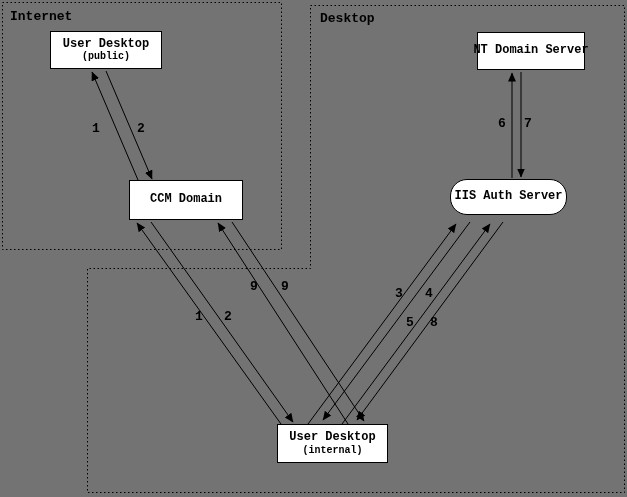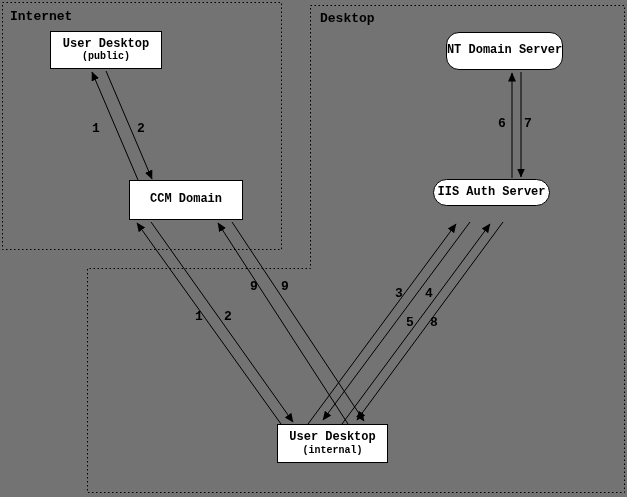--- a/index.html
+++ b/index.html
@@ -63,25 +63,25 @@
 
   <div class="node" style="left:50px;top:31px;width:112px;height:38px;">
     <span class="title">User Desktop</span>
     <span class="subtitle">(public)</span>
   </div>
 
   <div class="node" style="left:129px;top:180px;width:114px;height:40px;">
     <span class="title">CCM Domain</span>
   </div>
 
-  <div class="node" style="left:446px;top:32px;width:117px;height:38px;border-radius:13px;">
+  <div class="node" style="left:477px;top:32px;width:108px;height:38px;">
     <span class="title">NT Domain Server</span>
   </div>
 
-  <div class="node" style="left:433px;top:179px;width:117px;height:27px;border-radius:17px;">
+  <div class="node" style="left:450px;top:179px;width:117px;height:36px;border-radius:17px;">
     <span class="title">IIS Auth Server</span>
   </div>
 
   <div class="node" style="left:277px;top:424px;width:111px;height:39px;">
     <span class="title">User Desktop</span>
     <span class="subtitle">(internal)</span>
   </div>
 
   <div class="edge-label" style="left:96px;top:128px;">1</div>
   <div class="edge-label" style="left:141px;top:128px;">2</div>

